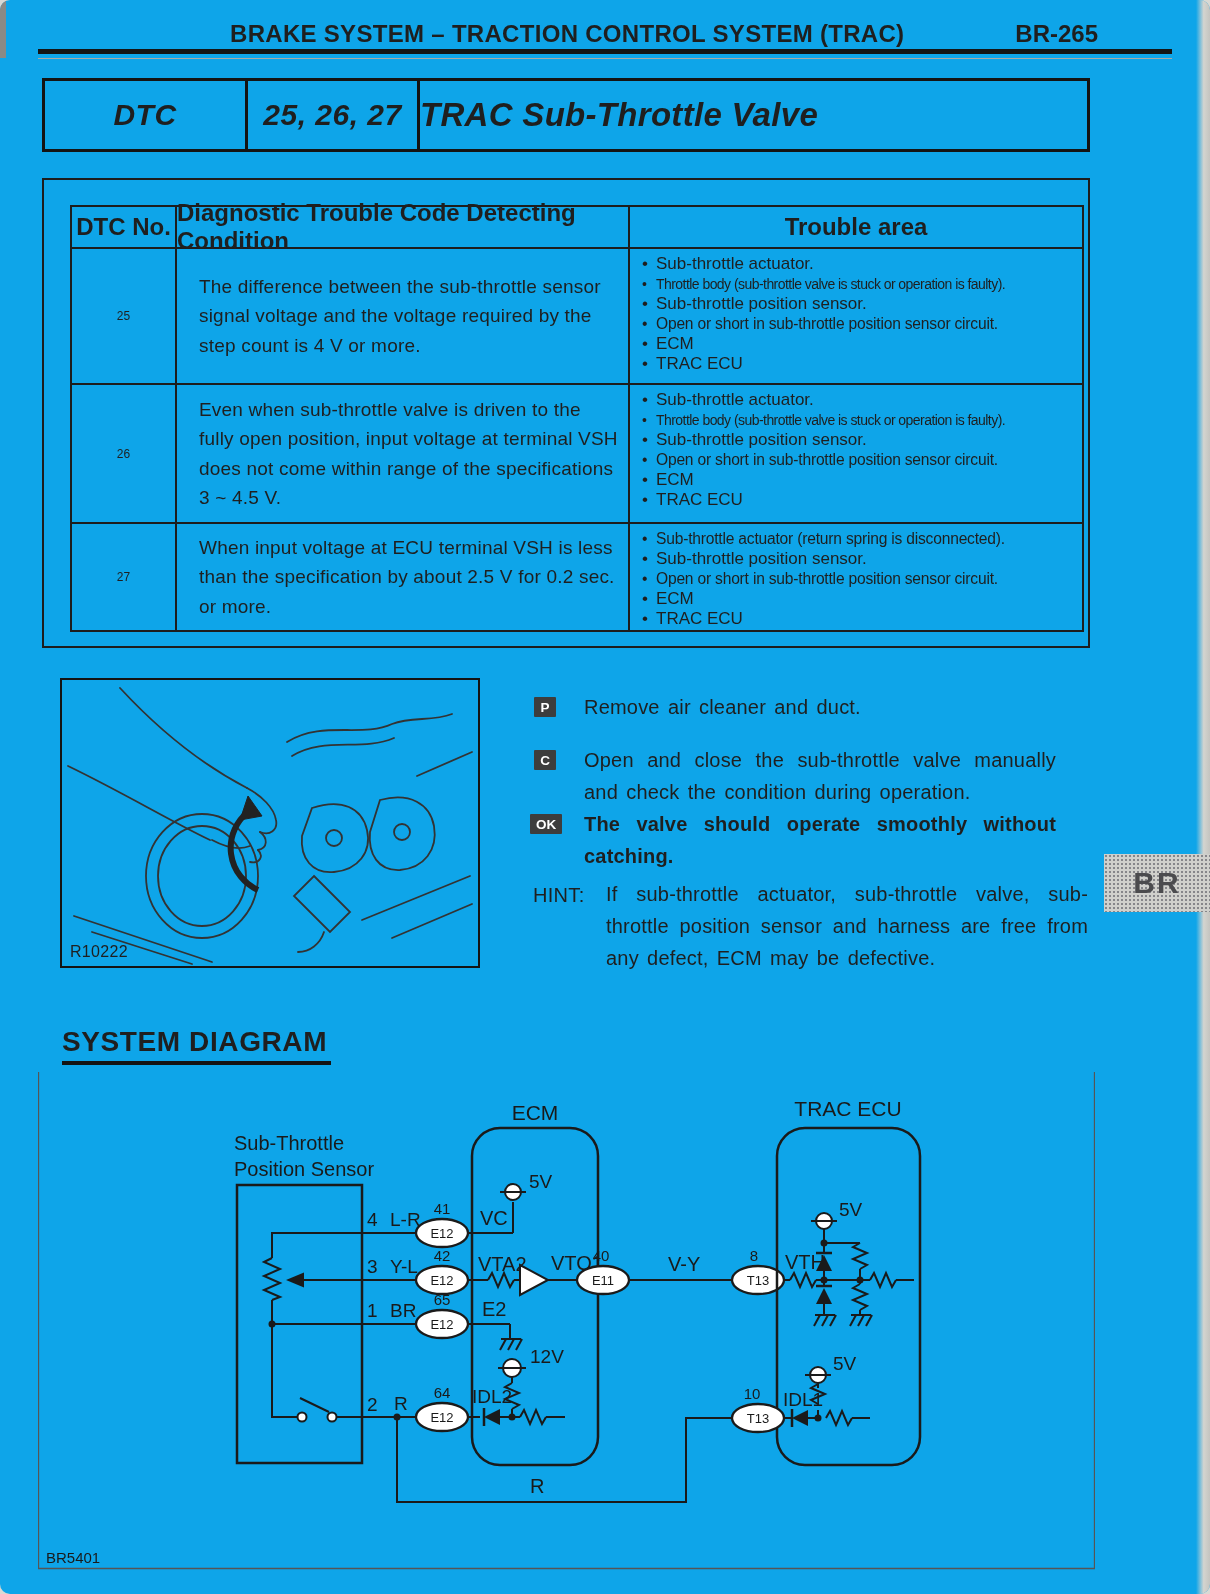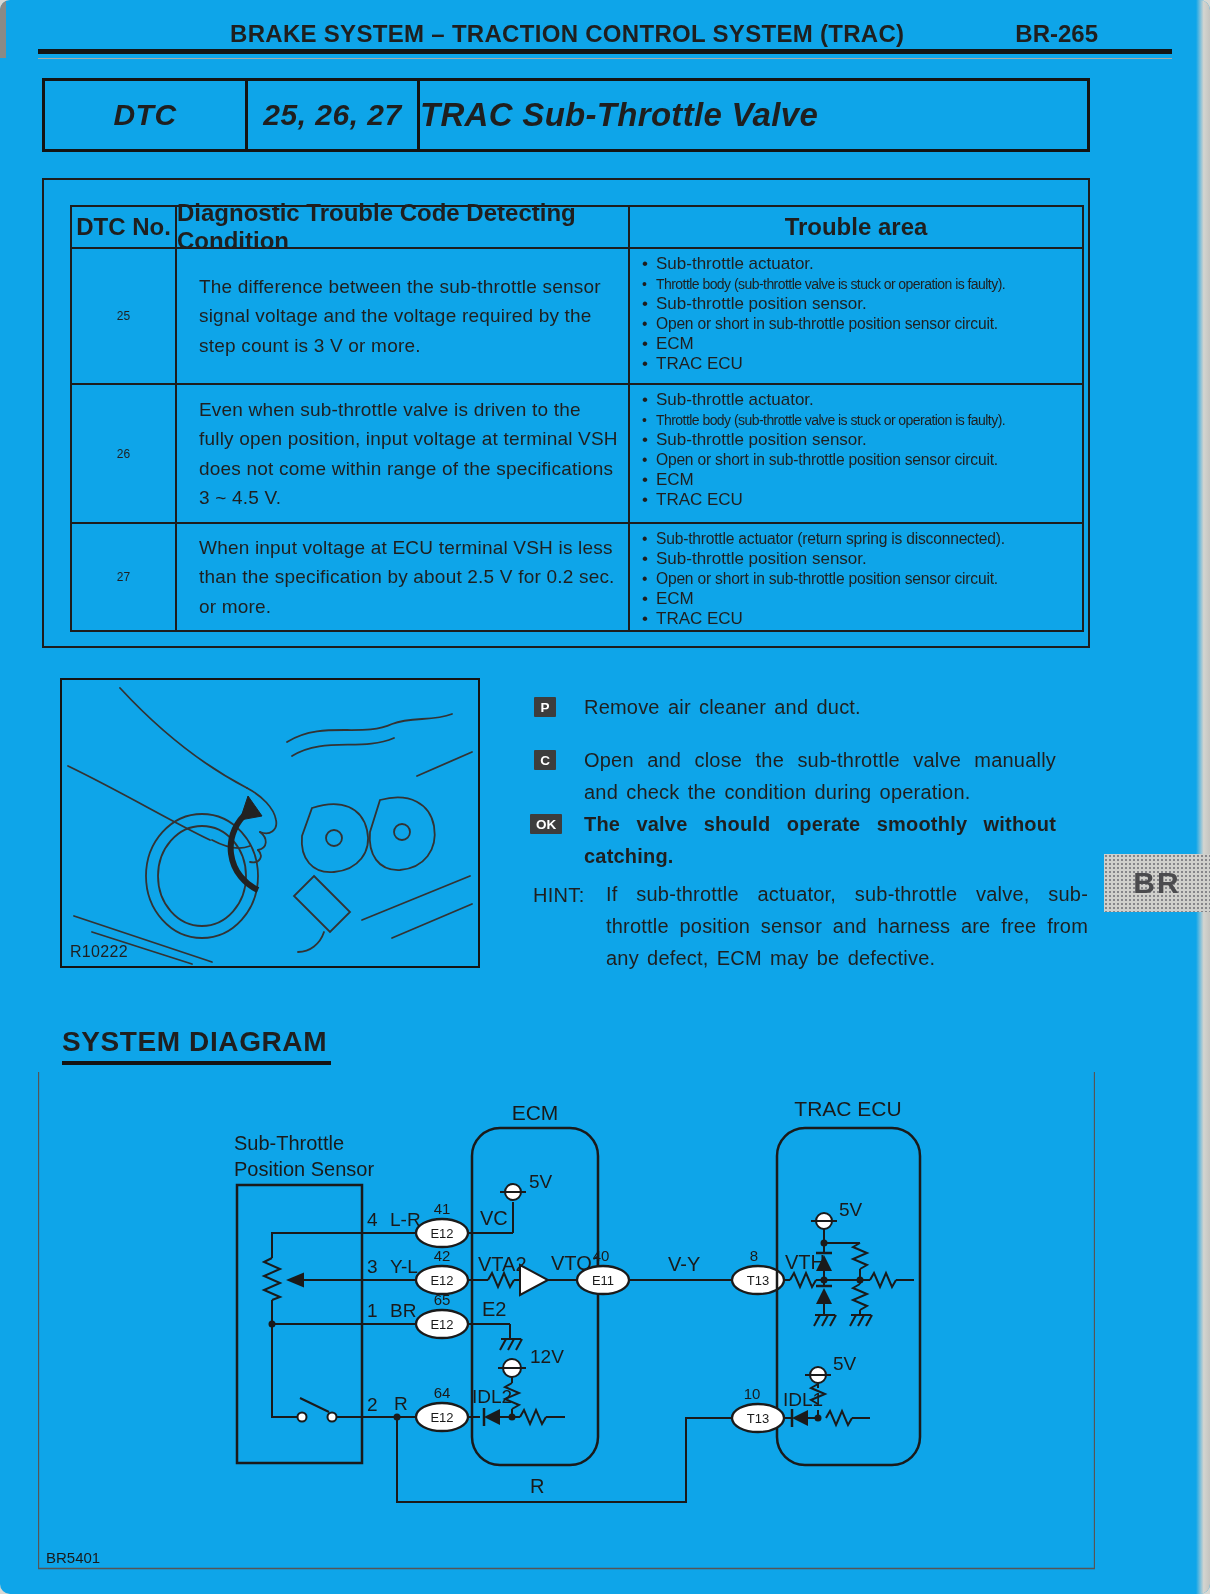--- a/index.html
+++ b/index.html
@@ -99,21 +99,21 @@
   </div>
 
   <div class="table-outer">
     <div class="dtc-table">
       <div class="cell th">DTC No.</div>
       <div class="cell th">Diagnostic Trouble Code Detecting Condition</div>
       <div class="cell th last-col">Trouble area</div>
 
       <div class="cell td-no">25</div>
       <div class="cell td-cond">
-          <span>The difference between the sub-throttle sensor signal voltage and the voltage required by the step count is 3 V or more.</span>
+          <span>The difference between the sub-throttle sensor signal voltage and the voltage required by the step count is 4 V or more.</span>
         </div>
       <div class="cell td-area last-col">
         <ul>
           <li>Sub-throttle actuator.</li>
           <li class="cond2">Throttle body (sub-throttle valve is stuck or operation is faulty).</li>
           <li>Sub-throttle position sensor.</li>
           <li class="cond1">Open or short in sub-throttle position sensor circuit.</li>
           <li>ECM</li>
           <li>TRAC ECU</li>
         </ul>

